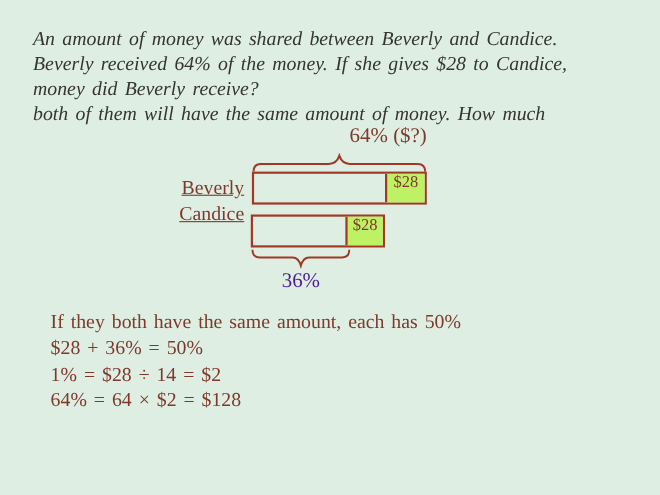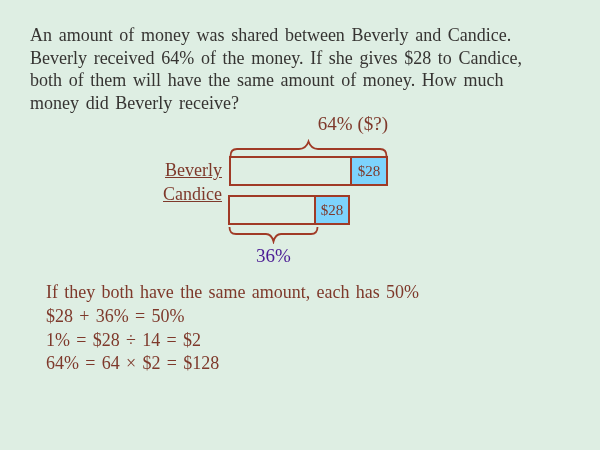--- a/index.html
+++ b/index.html
@@ -7,42 +7,42 @@
     position:relative;
     width:600px;height:450px;
     background:#DEEEE3;
     font-family:"Liberation Serif", serif;
     overflow:hidden;
   }
   
   .problem{
     position:absolute;left:30px;top:24px;width:550px;
     font-size:18px;line-height:22.5px;
-    color:#363432;word-spacing:0.12em;
+    color:#363432;word-spacing:0.12em;font-style:italic;
   }
   
   .top-brace-label{
     position:absolute;left:229px;top:113px;width:159px;
     text-align:right;font-size:19px;color:#7E392B;
   }
   .brace-top{position:absolute;left:229px;top:139px;}
   .brace-bottom{position:absolute;left:228px;top:226px;}
   .bar{
     position:absolute;height:30px;
     border:2px solid #A03A26;
     box-sizing:border-box;
     display:flex;
   }
   .bar-beverly{left:229px;top:156px;width:159px;}
   .bar-candice{left:228px;top:195px;width:122px;}
   .bar-main{flex:1;}
   .bar-tan{
-    background:#7dd3fc;
+    background:#bef264;
     border-left:2px solid #A03A26;
-    display:flex;align-items:center;justify-content:center;
+    display:flex;justify-content:center;
     font-size:15px;color:#7E392B;
   }
   .bar-beverly .bar-tan{width:34px;}
   .bar-candice .bar-tan{width:32px;}
   .bar-name{
     position:absolute;left:110px;width:112px;
     text-align:right;font-size:18px;color:#7E392B;text-decoration:underline;
   }
   .name-beverly{top:160px;}
   .name-candice{top:184px;}
@@ -58,22 +58,22 @@
   }
 </style>
 </head>
 <body>
 
 <div class="slide">
 
   <div class="problem">
     <div>An amount of money was shared between Beverly and Candice.</div>
     <div>Beverly received 64% of the money. If she gives $28 to Candice,</div>
+    <div>money did Beverly receive?</div>
     <div>both of them will have the same amount of money. How much</div>
-    <div>money did Beverly receive?</div>
   </div>
 
   <div class="top-brace-label">64% ($?)</div>
 
   <svg class="brace-top" width="159" height="18" viewBox="0 0 159 18">
     <path d="M1.5,17 Q1.5,10 8,10 L70,10 Q77,10 79.5,2.5 Q82,10 89,10 L151,10 Q157.5,10 157.5,17" fill="none" stroke="#A03A26" stroke-width="1.8"></path>
   </svg>
 
   <div class="bar bar-beverly">
     <div class="bar-main"></div>

